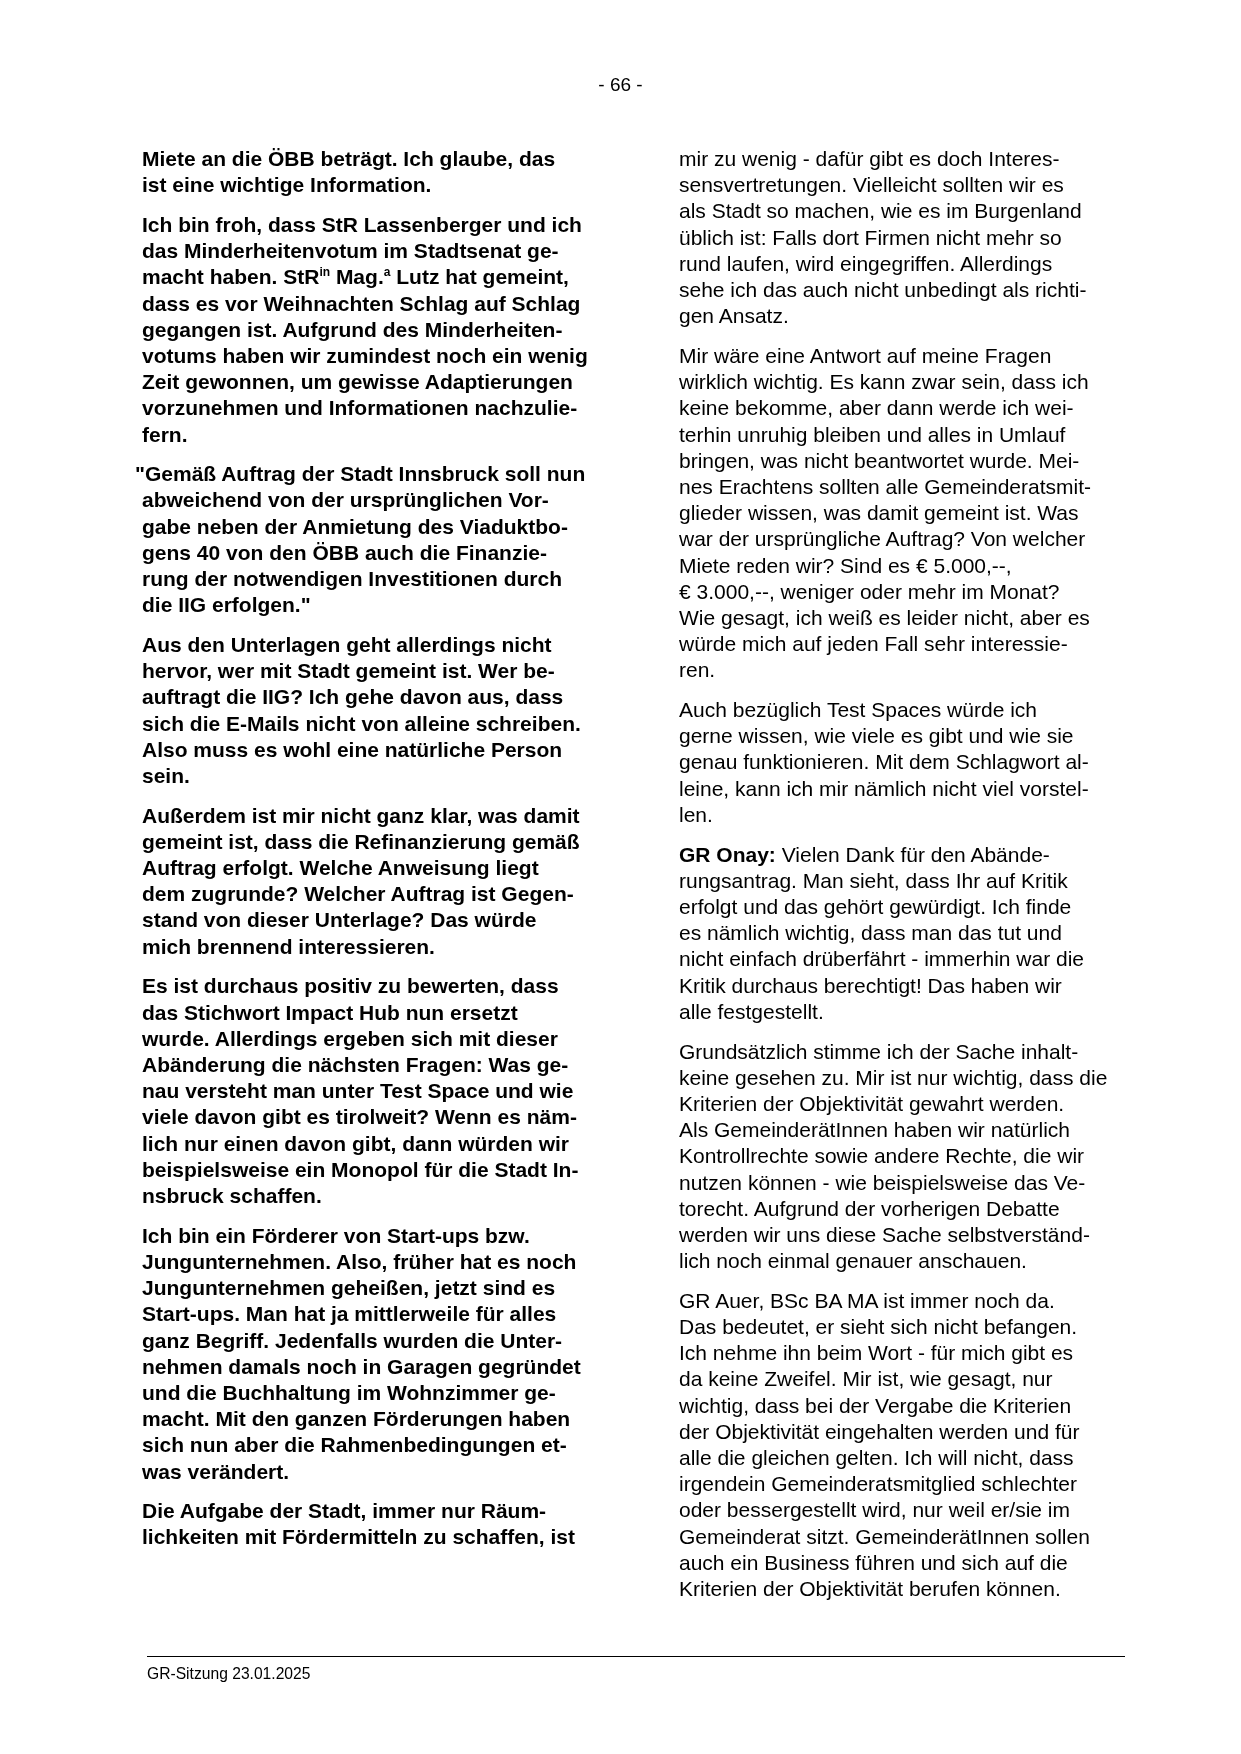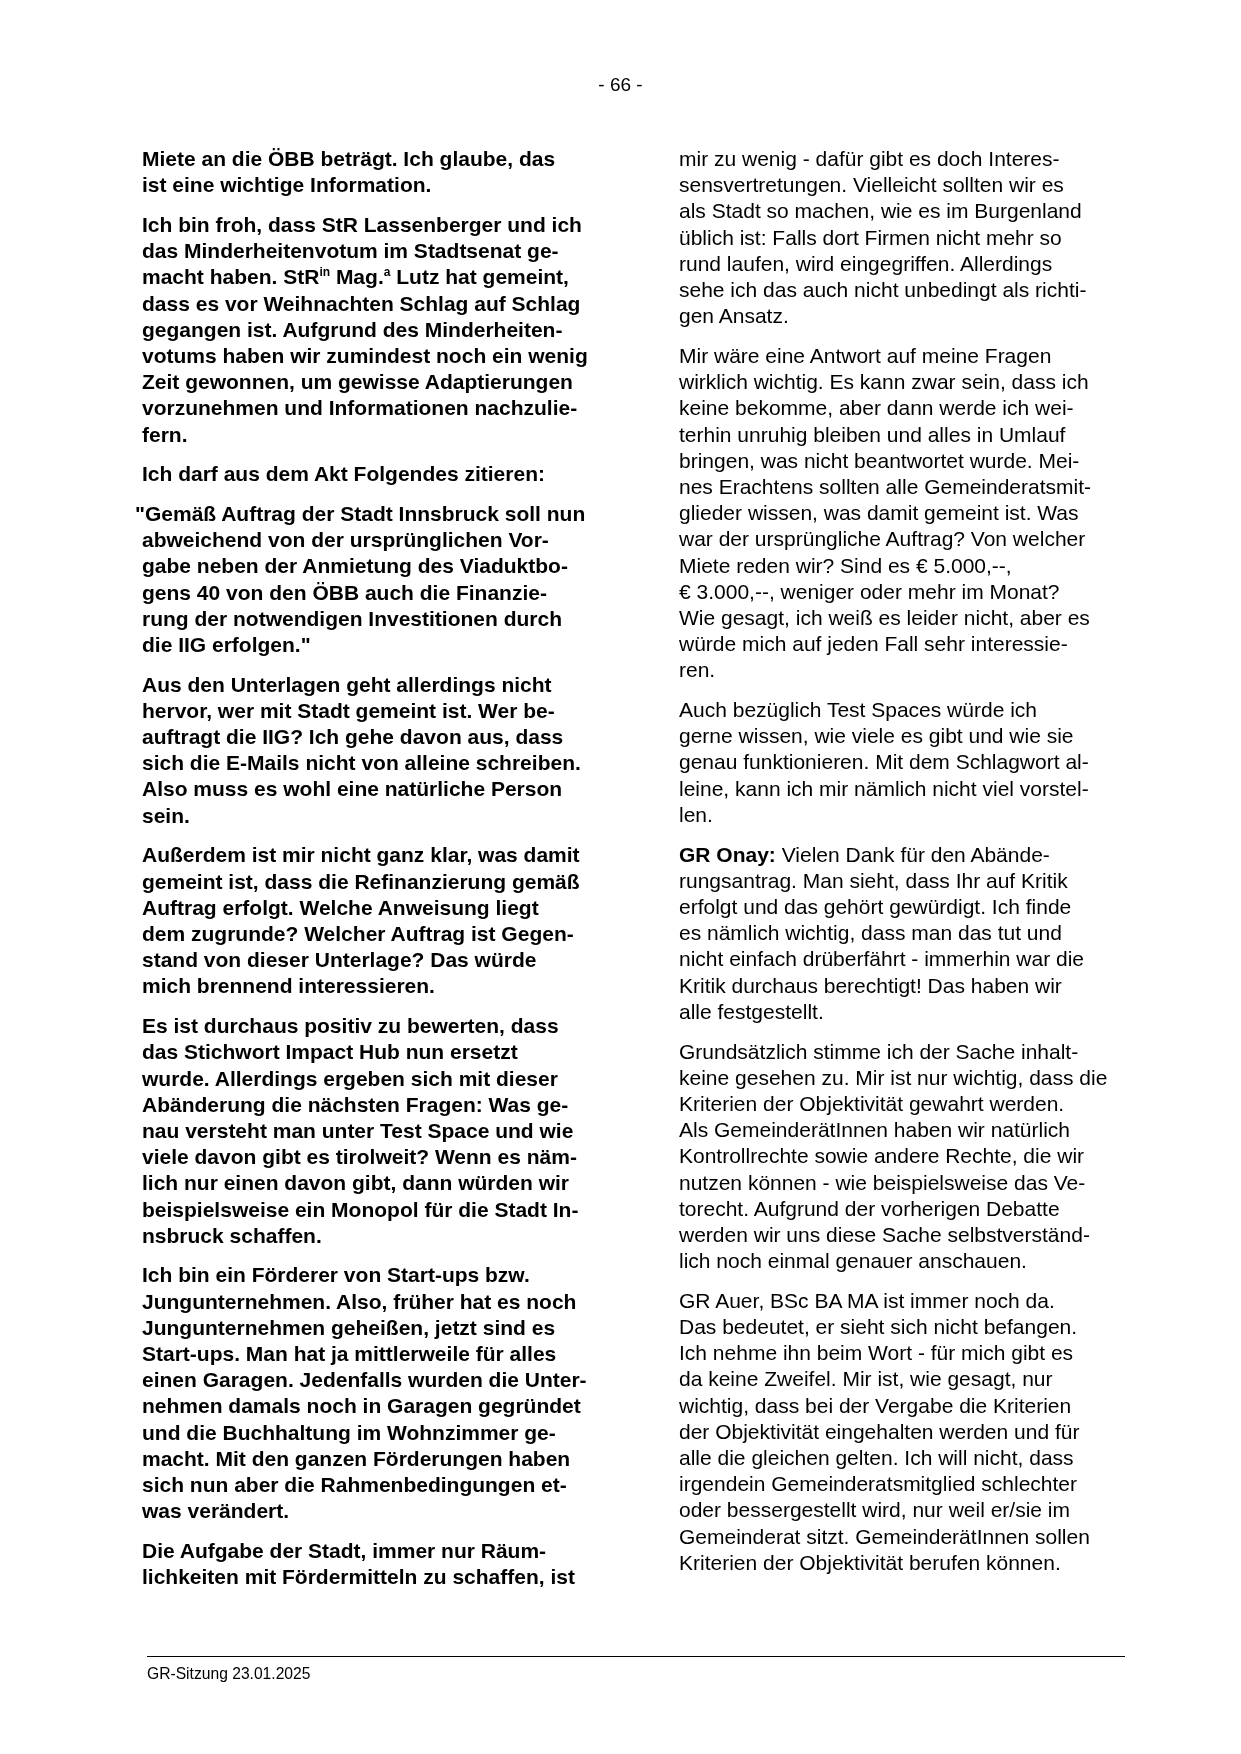--- a/index.html
+++ b/index.html
@@ -82,23 +82,20 @@
       <span class="line">Ich bin froh, dass StR Lassenberger und ich</span>
       <span class="line">das Minderheitenvotum im Stadtsenat ge-</span>
       <span class="line">macht haben. StR<sup>in</sup> Mag.<sup>a</sup> Lutz hat gemeint,</span>
       <span class="line">dass es vor Weihnachten Schlag auf Schlag</span>
       <span class="line">gegangen ist. Aufgrund des Minderheiten-</span>
       <span class="line">votums haben wir zumindest noch ein wenig</span>
       <span class="line">Zeit gewonnen, um gewisse Adaptierungen</span>
       <span class="line">vorzunehmen und Informationen nachzulie-</span>
       <span class="line">fern.</span>
     </div>
-    <div class="para">
-      <span class="line">Ich darf aus dem Akt Folgendes zitieren:</span>
-    </div>
     <div class="para quote">
       <span class="line">"Gemäß Auftrag der Stadt Innsbruck soll nun</span>
       <span class="line">abweichend von der ursprünglichen Vor-</span>
       <span class="line">gabe neben der Anmietung des Viaduktbo-</span>
       <span class="line">gens 40 von den ÖBB auch die Finanzie-</span>
       <span class="line">rung der notwendigen Investitionen durch</span>
       <span class="line">die IIG erfolgen."</span>
     </div>
     <div class="para">
       <span class="line">Aus den Unterlagen geht allerdings nicht</span>
@@ -125,21 +122,21 @@
       <span class="line">viele davon gibt es tirolweit? Wenn es näm-</span>
       <span class="line">lich nur einen davon gibt, dann würden wir</span>
       <span class="line">beispielsweise ein Monopol für die Stadt In-</span>
       <span class="line">nsbruck schaffen.</span>
     </div>
     <div class="para">
       <span class="line">Ich bin ein Förderer von Start-ups bzw.</span>
       <span class="line">Jungunternehmen. Also, früher hat es noch</span>
       <span class="line">Jungunternehmen geheißen, jetzt sind es</span>
       <span class="line">Start-ups. Man hat ja mittlerweile für alles</span>
-      <span class="line">einen Garagen. Jedenfalls wurden die Unter-</span>
+      <span class="line">ganz Begriff. Jedenfalls wurden die Unter-</span>
       <span class="line">nehmen damals noch in Garagen gegründet</span>
       <span class="line">und die Buchhaltung im Wohnzimmer ge-</span>
       <span class="line">macht. Mit den ganzen Förderungen haben</span>
       <span class="line">sich nun aber die Rahmenbedingungen et-</span>
       <span class="line">was verändert.</span>
     </div>
     <div class="para">
       <span class="line">Die Aufgabe der Stadt, immer nur Räum-</span>
       <span class="line">lichkeiten mit Fördermitteln zu schaffen, ist</span>
     </div>
@@ -200,18 +197,19 @@
       <span class="line">GR Auer, BSc BA MA ist immer noch da.</span>
       <span class="line">Das bedeutet, er sieht sich nicht befangen.</span>
       <span class="line">Ich nehme ihn beim Wort - für mich gibt es</span>
       <span class="line">da keine Zweifel. Mir ist, wie gesagt, nur</span>
       <span class="line">wichtig, dass bei der Vergabe die Kriterien</span>
       <span class="line">der Objektivität eingehalten werden und für</span>
       <span class="line">alle die gleichen gelten. Ich will nicht, dass</span>
       <span class="line">irgendein Gemeinderatsmitglied schlechter</span>
       <span class="line">oder bessergestellt wird, nur weil er/sie im</span>
       <span class="line">Gemeinderat sitzt. GemeinderätInnen sollen</span>
+      <span class="line">auch ein Business führen und sich auf die</span>
       <span class="line">Kriterien der Objektivität berufen können.</span>
     </div>
   </div>
 
 <div class="footer-rule"></div>
 <div class="footer-text">GR-Sitzung 23.01.2025</div>
 
 </body></html>

